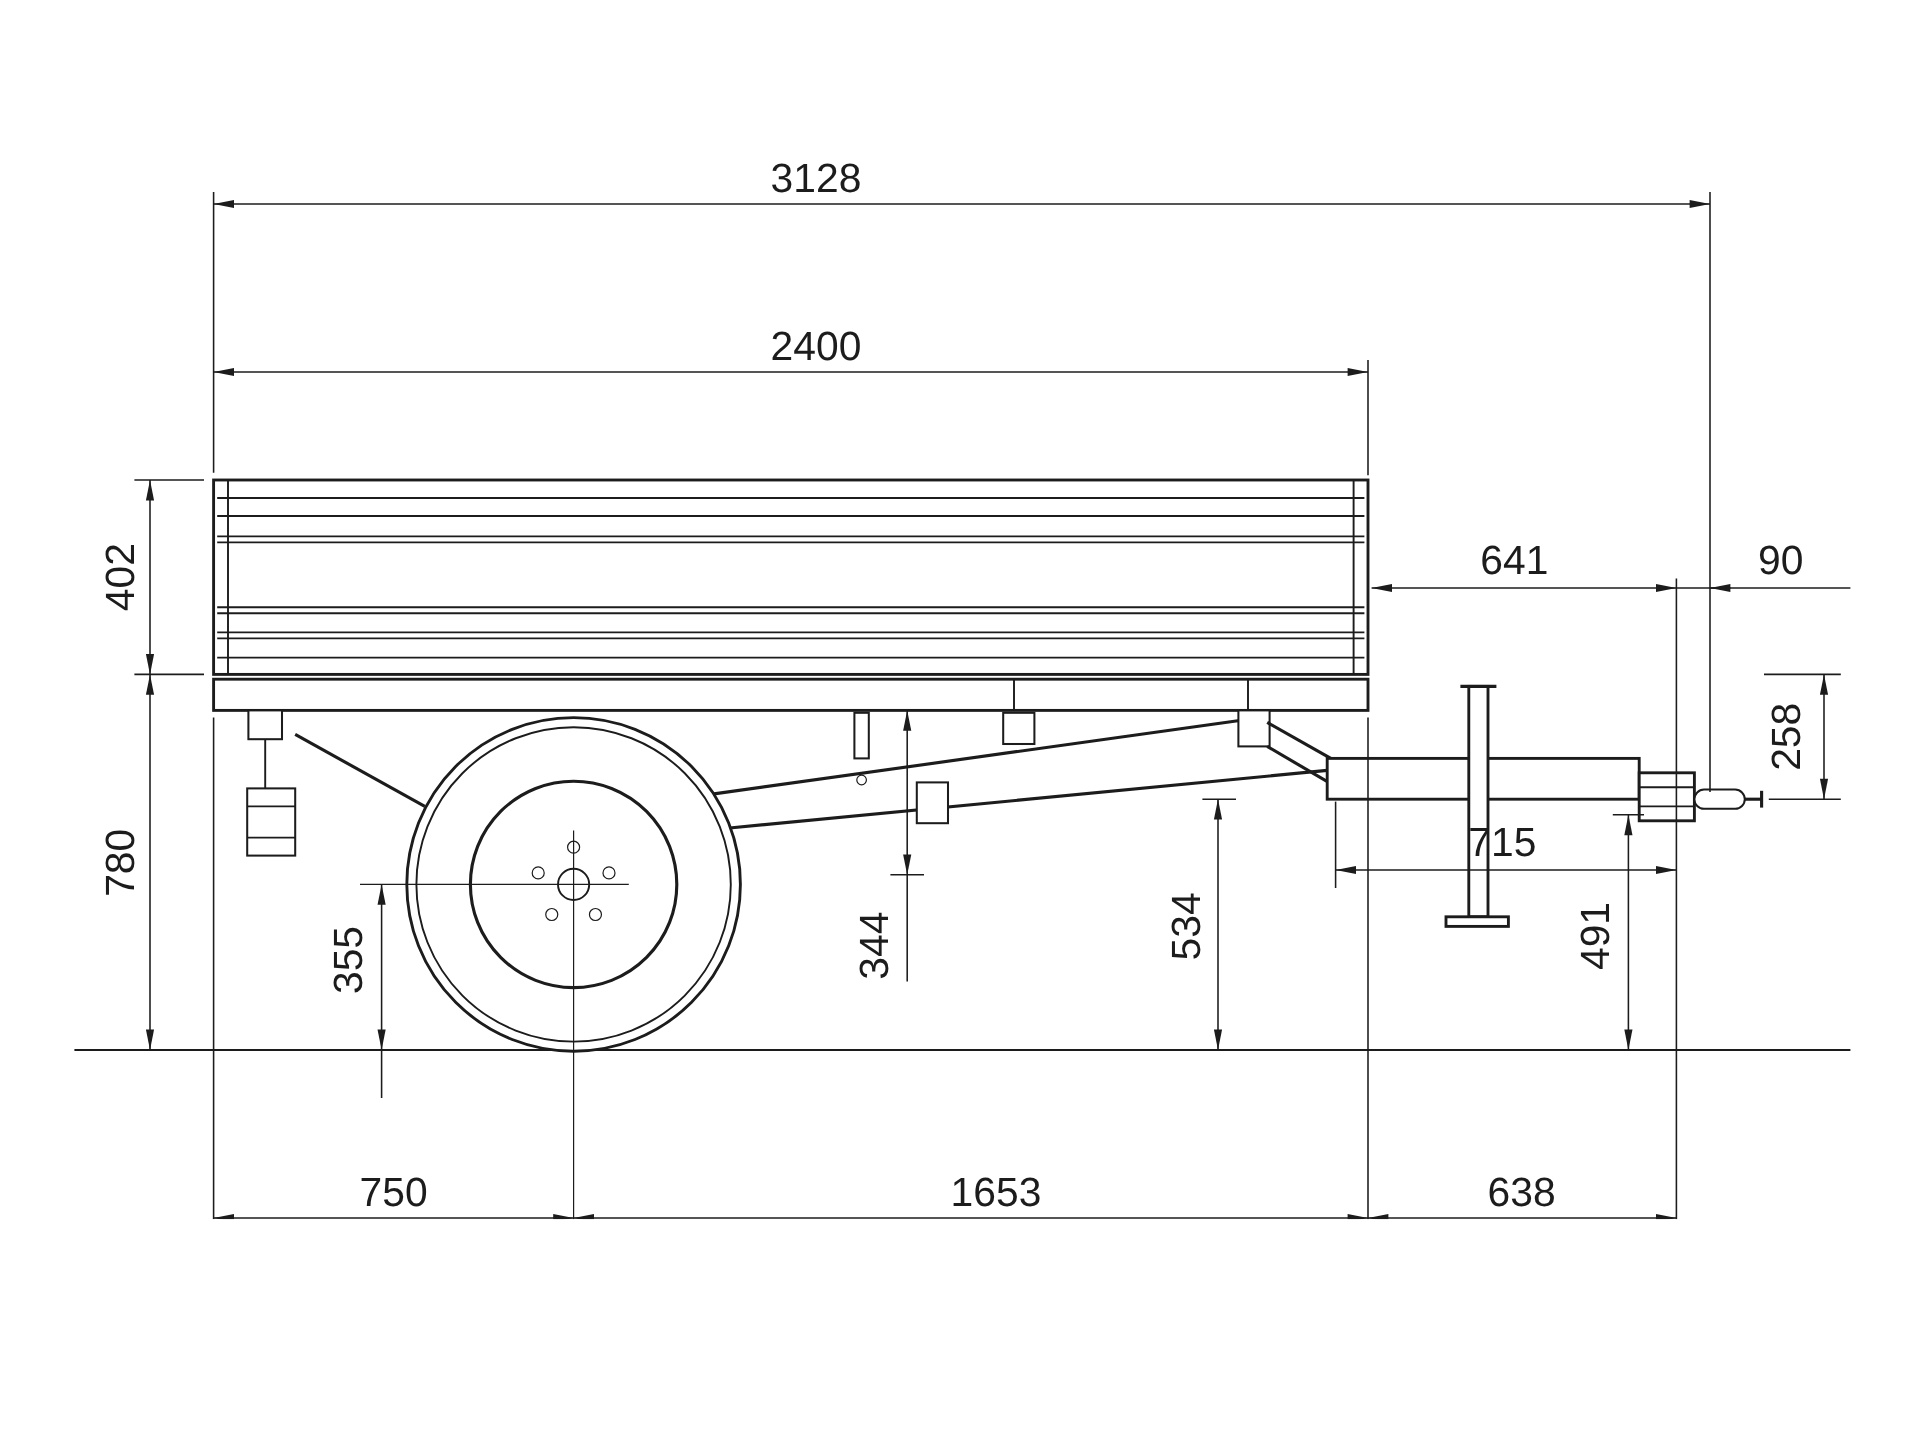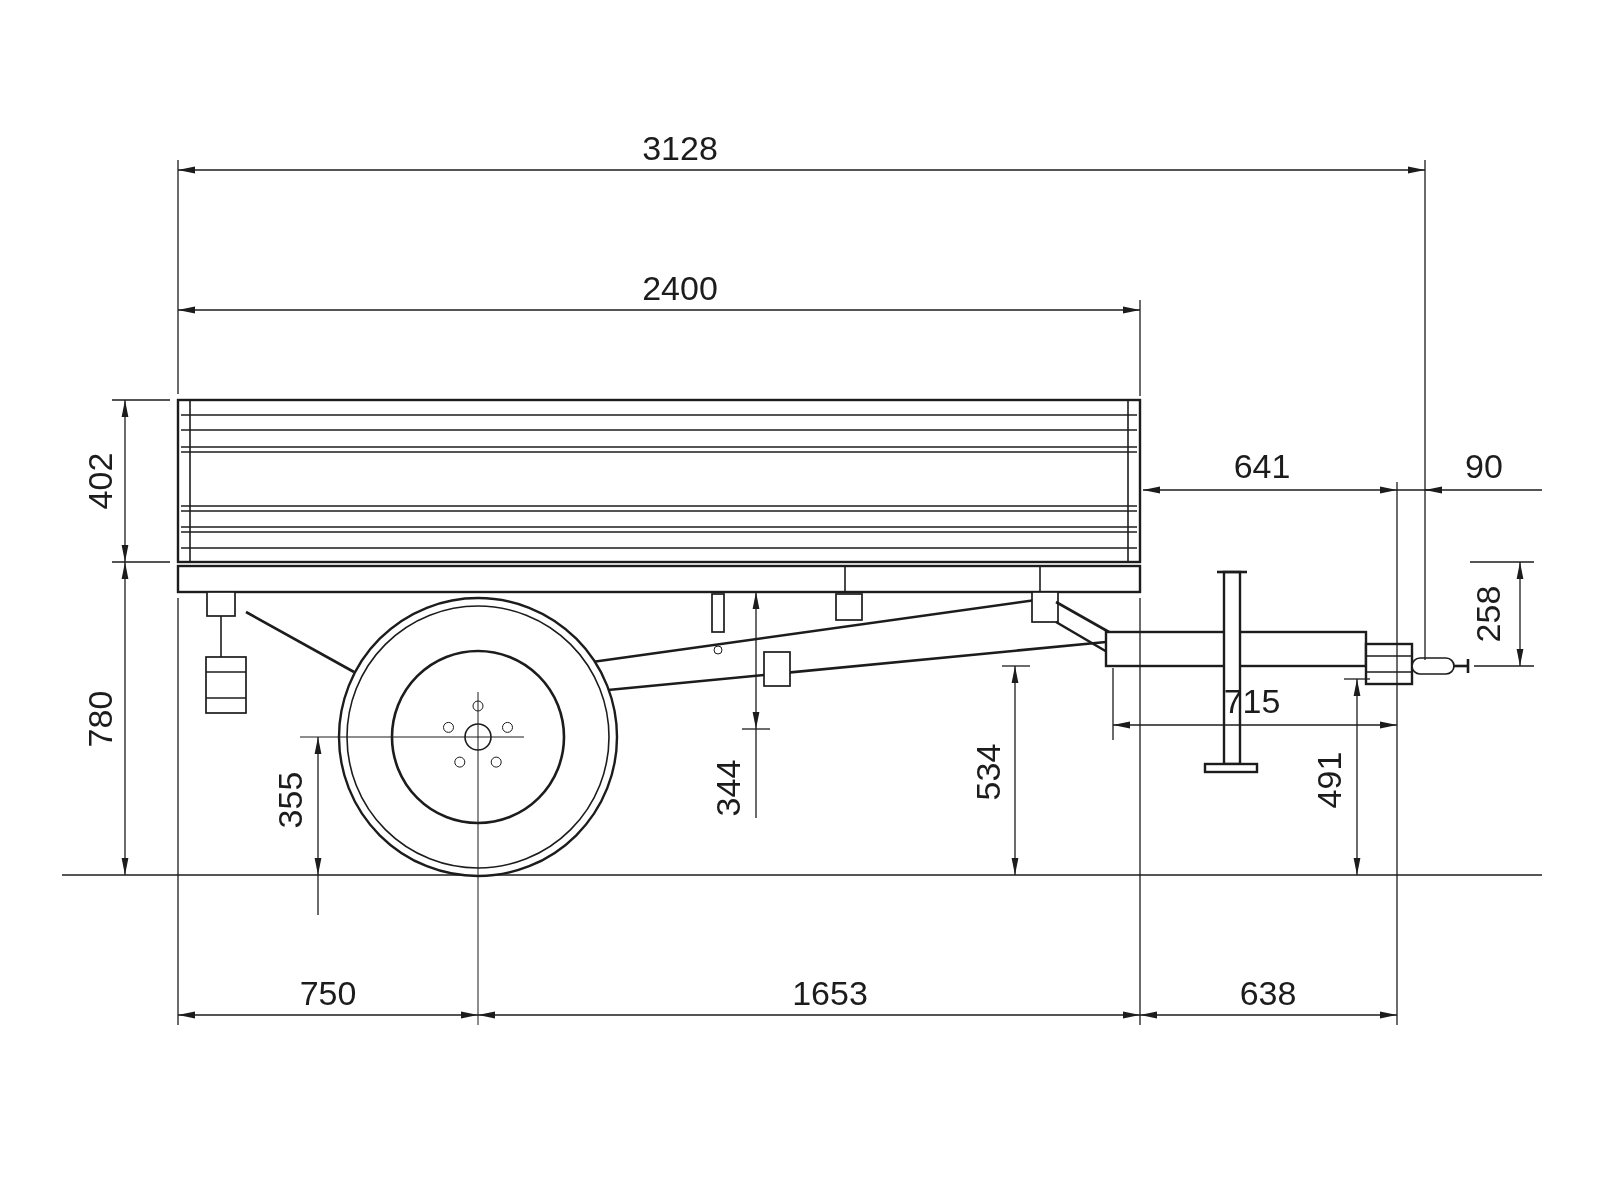--- a/index.html
+++ b/index.html
@@ -1,16 +1,16 @@
 <!DOCTYPE html>
 <html><head>
 <meta charset="utf-8">
 <style>
   html,body{margin:0;padding:0;background:#ffffff;}
-  .page{position:relative;width:1600px;height:1200px;background:#ffffff;overflow:hidden;}
+  .page{position:relative;width:1600px;height:1016px;background:#ffffff;overflow:hidden;}
   svg{display:block;}
   .s1{fill:none;stroke:#1c1c1c;stroke-width:2.6;}
   .s2{fill:none;stroke:#1c1c1c;stroke-width:1.6;}
   .sf{fill:#ffffff;stroke:#1c1c1c;stroke-width:2.4;}
   .sf2{fill:#ffffff;stroke:#1c1c1c;stroke-width:1.7;}
   .dim{fill:none;stroke:#1c1c1c;stroke-width:1.3;}
   .thin{fill:none;stroke:#1c1c1c;stroke-width:1;}
   .lbl{font-family:"Liberation Sans",sans-serif;font-size:34px;fill:#1c1c1c;text-anchor:middle;}
 </style>
 </head>

